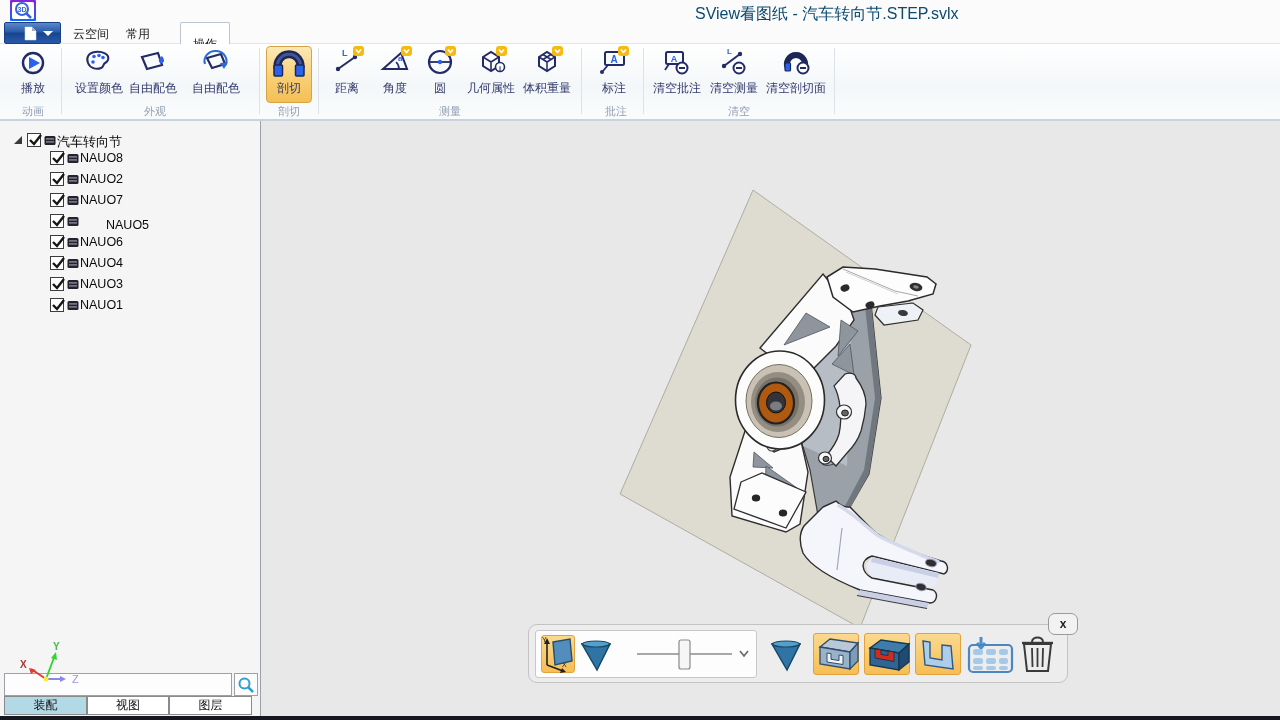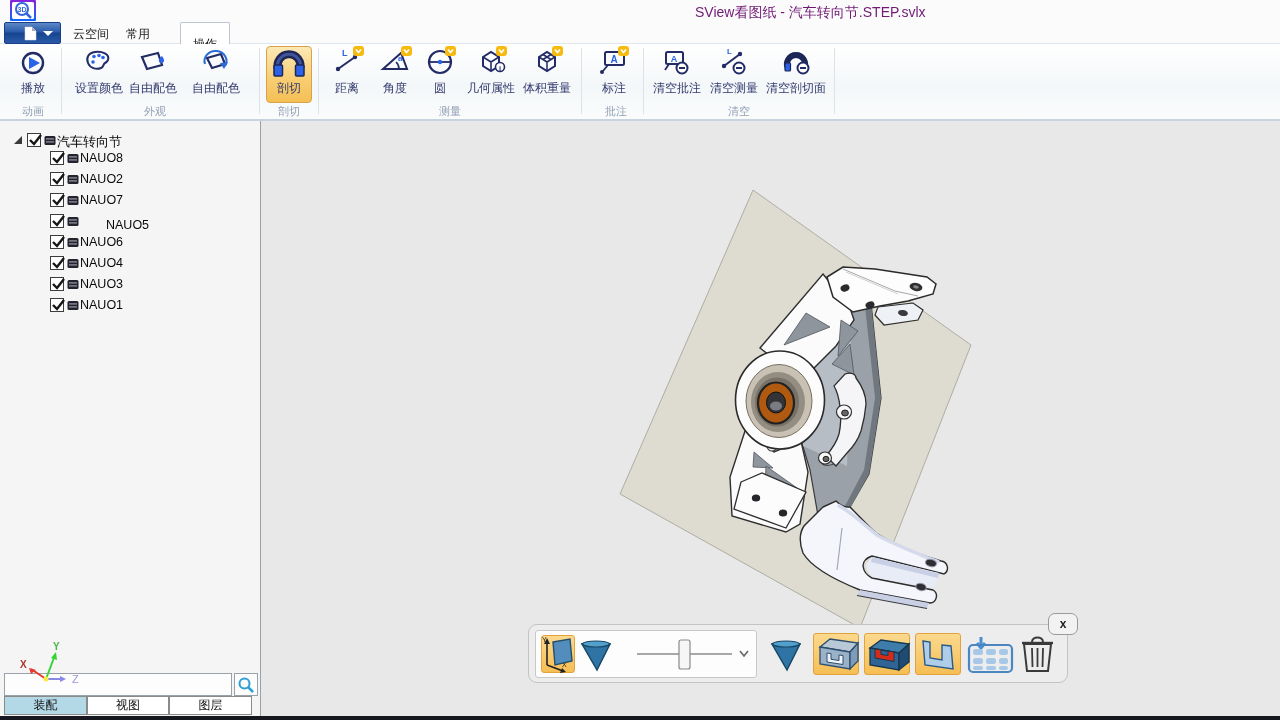--- a/index.html
+++ b/index.html
@@ -1,20 +1,20 @@
 <!DOCTYPE html>
 <html><head>
 <meta charset="utf-8">
 <style>
 * { margin:0; padding:0; box-sizing:border-box; }
 html,body { width:1280px; height:720px; overflow:hidden; font-family:"Liberation Sans", sans-serif; }
 body { position:relative; background:#e8e8e8; }
 .abs { position:absolute; }
 #titlebar { left:0; top:0; width:1280px; height:44px; background:#fbfbfc; border-bottom:1px solid #dfe6ee; }
-#title { left:640px; top:4px; width:400px; font-size:14px; color:#701a75; }
+#title { left:640px; top:4px; width:400px; font-size:16px; color:#0c4a6e; }
 #ribbon { left:0; top:44px; width:1280px; height:77px; background:linear-gradient(#ffffff, #f4f7f9 55%, #fafcfc); border-bottom:2px solid #c8d3e0; }
 .rsep { top:48px; height:66px; width:1px; background:#dde2e8; }
 .rlabel { top:104px; font-size:11px; color:#929fb4; text-align:center; }
 .rbtn-label { top:80px; font-size:12px; color:#333a6e; text-align:center; white-space:nowrap; }
 #leftpanel { left:0; top:121px; width:261px; height:595px; background:#f5f5f5; border-right:1px solid #9aa1a8; }
 #viewport { left:262px; top:121px; width:1018px; height:595px; background:#e8e8e8; }
 #darkbar { left:0; top:716px; width:1280px; height:4px; background:#17171f; }
 .trow { position:absolute; height:20px; font-size:12.5px; color:#0a0a0a; }
 .cb { position:absolute; width:14px; height:14px; background:#fff; border:1.5px solid #3c3c3c; }
 .cb svg { position:absolute; left:-1px; top:-2px; }

